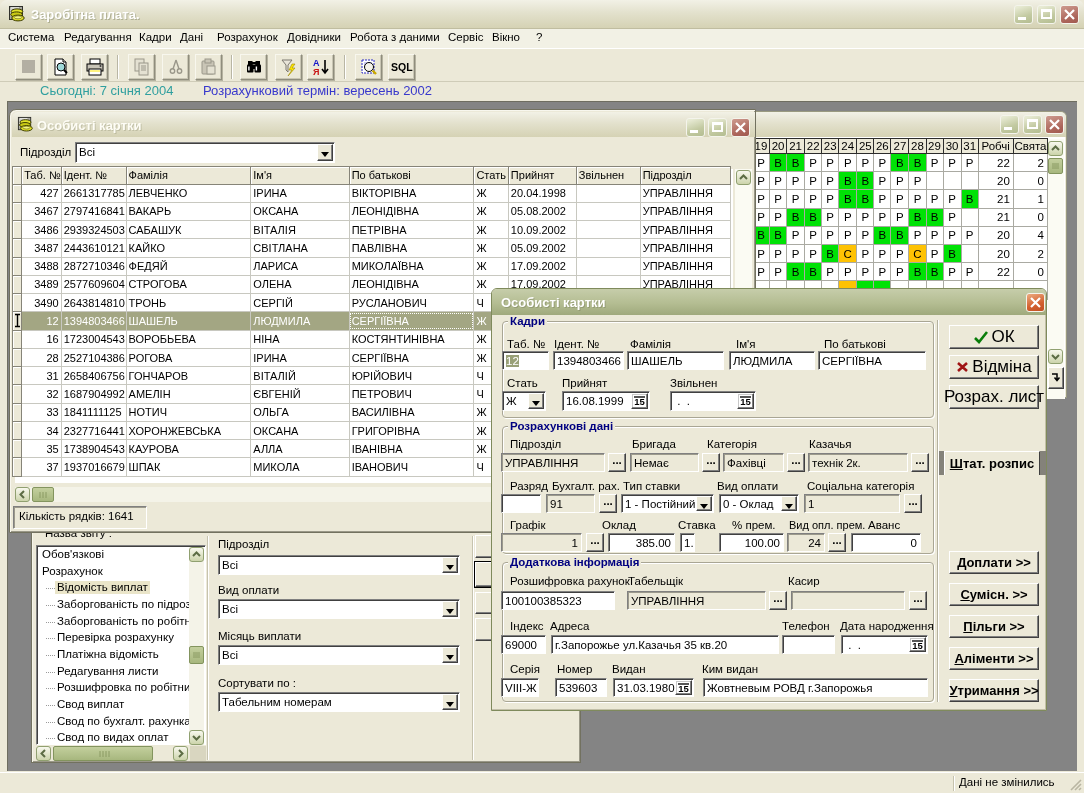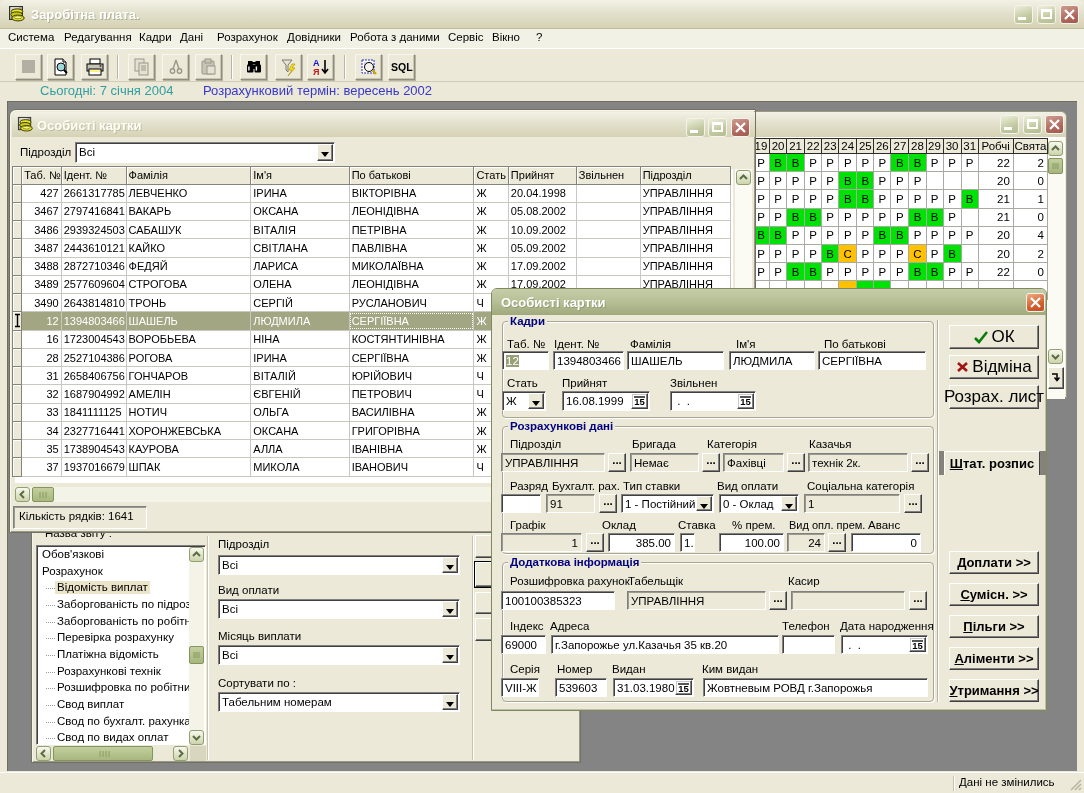--- a/index.html
+++ b/index.html
@@ -195,21 +195,21 @@
   <div class="lbl" style="left:13px;top:1px;">Назва звіту :</div>
   <div class="abs sunk" style="left:4px;top:18px;width:170px;height:200px;">
     <div class="abs" style="left:1px;top:1px;width:152px;height:198px;overflow:hidden;background:#fff;">
       <div class="trit" style="top:1.0px;left:4px;">Обов'язкові</div>
       <div class="trit" style="top:17.6px;left:4px;">Розрахунок</div>
       <div class="trit sel" style="top:34.3px;left:19px;">Відомість виплат</div>
       <div class="trit" style="top:50.9px;left:19px;">Заборгованість по підрозд</div>
       <div class="trit" style="top:67.6px;left:19px;">Заборгованість по робітни</div>
       <div class="trit" style="top:84.2px;left:19px;">Перевірка розрахунку</div>
       <div class="trit" style="top:100.9px;left:19px;">Платіжна відомість</div>
-      <div class="trit" style="top:117.5px;left:19px;">Розрахункові технік</div>
+      <div class="trit" style="top:117.5px;left:19px;">Редагування листи</div>
       <div class="trit" style="top:134.2px;left:19px;">Розшифровка по робітник</div>
       <div class="trit" style="top:150.8px;left:19px;">Свод виплат</div>
       <div class="trit" style="top:167.5px;left:19px;">Свод по бухгалт. рахунках</div>
       <div class="trit" style="top:184.1px;left:19px;">Свод по видах оплат</div>
       <div class="tst" style="top:34.3px;"></div>
             <div class="tst" style="top:50.9px;"></div>
             <div class="tst" style="top:67.6px;"></div>
             <div class="tst" style="top:84.2px;"></div>
             <div class="tst" style="top:100.9px;"></div>
             <div class="tst" style="top:117.5px;"></div>

